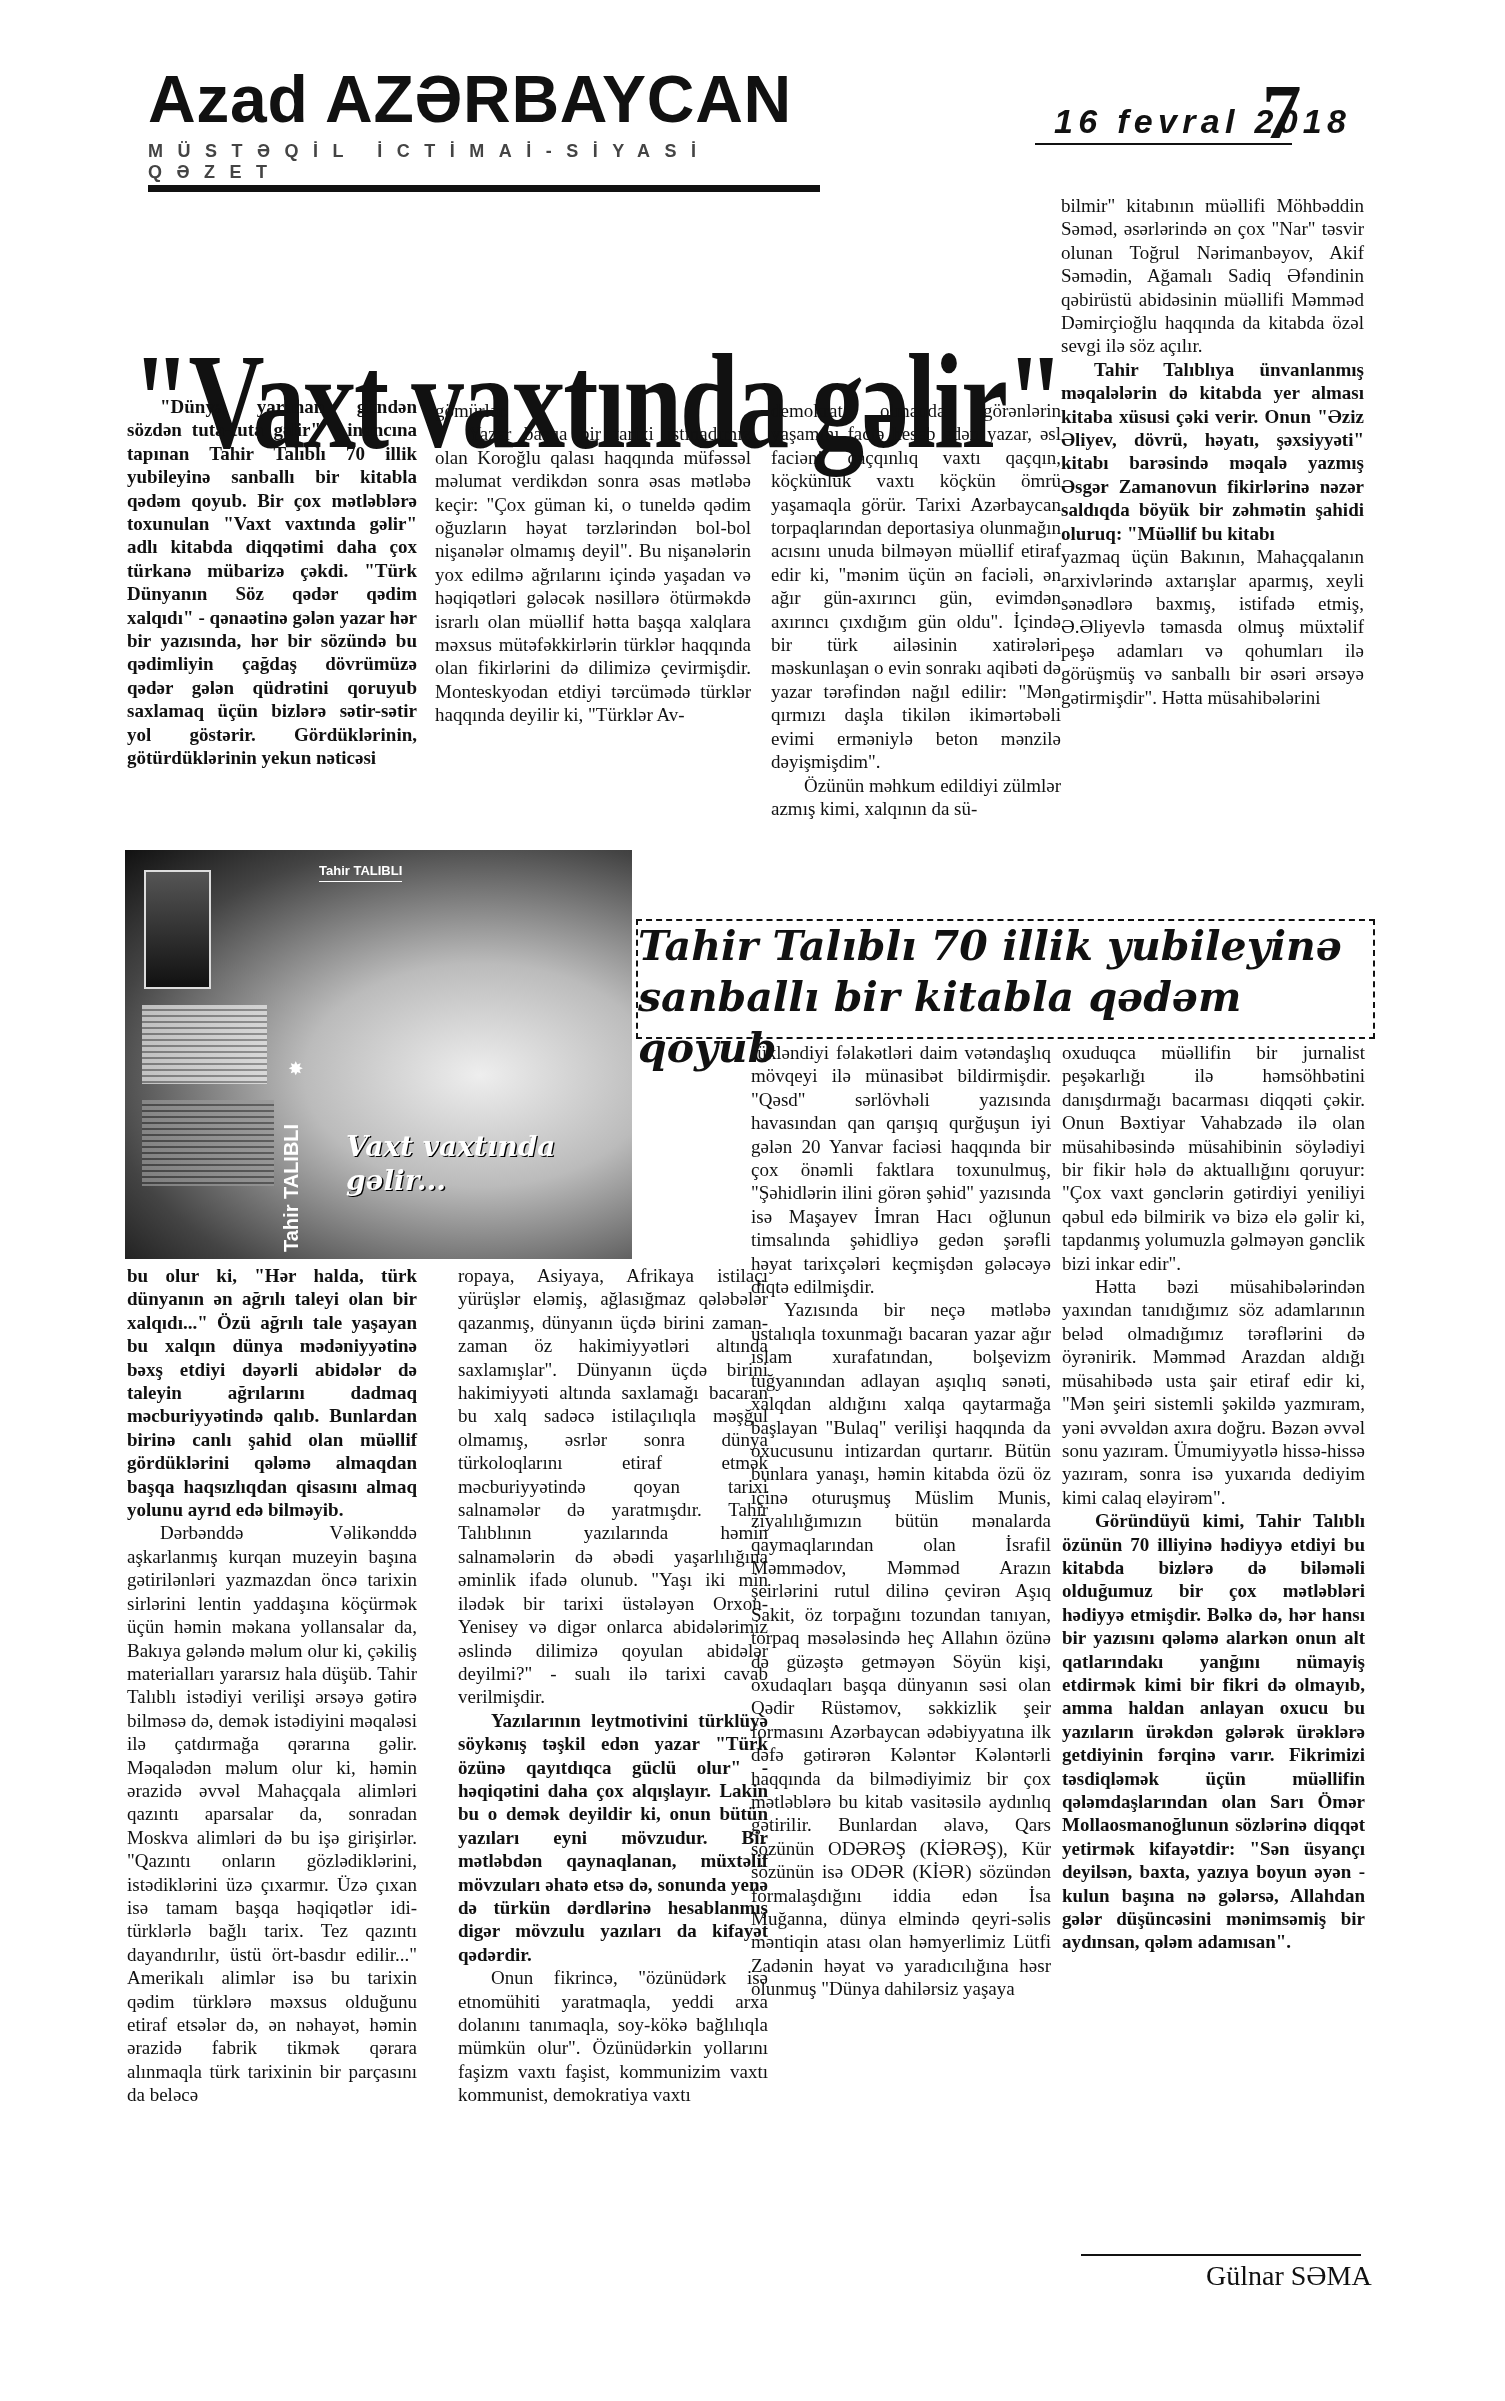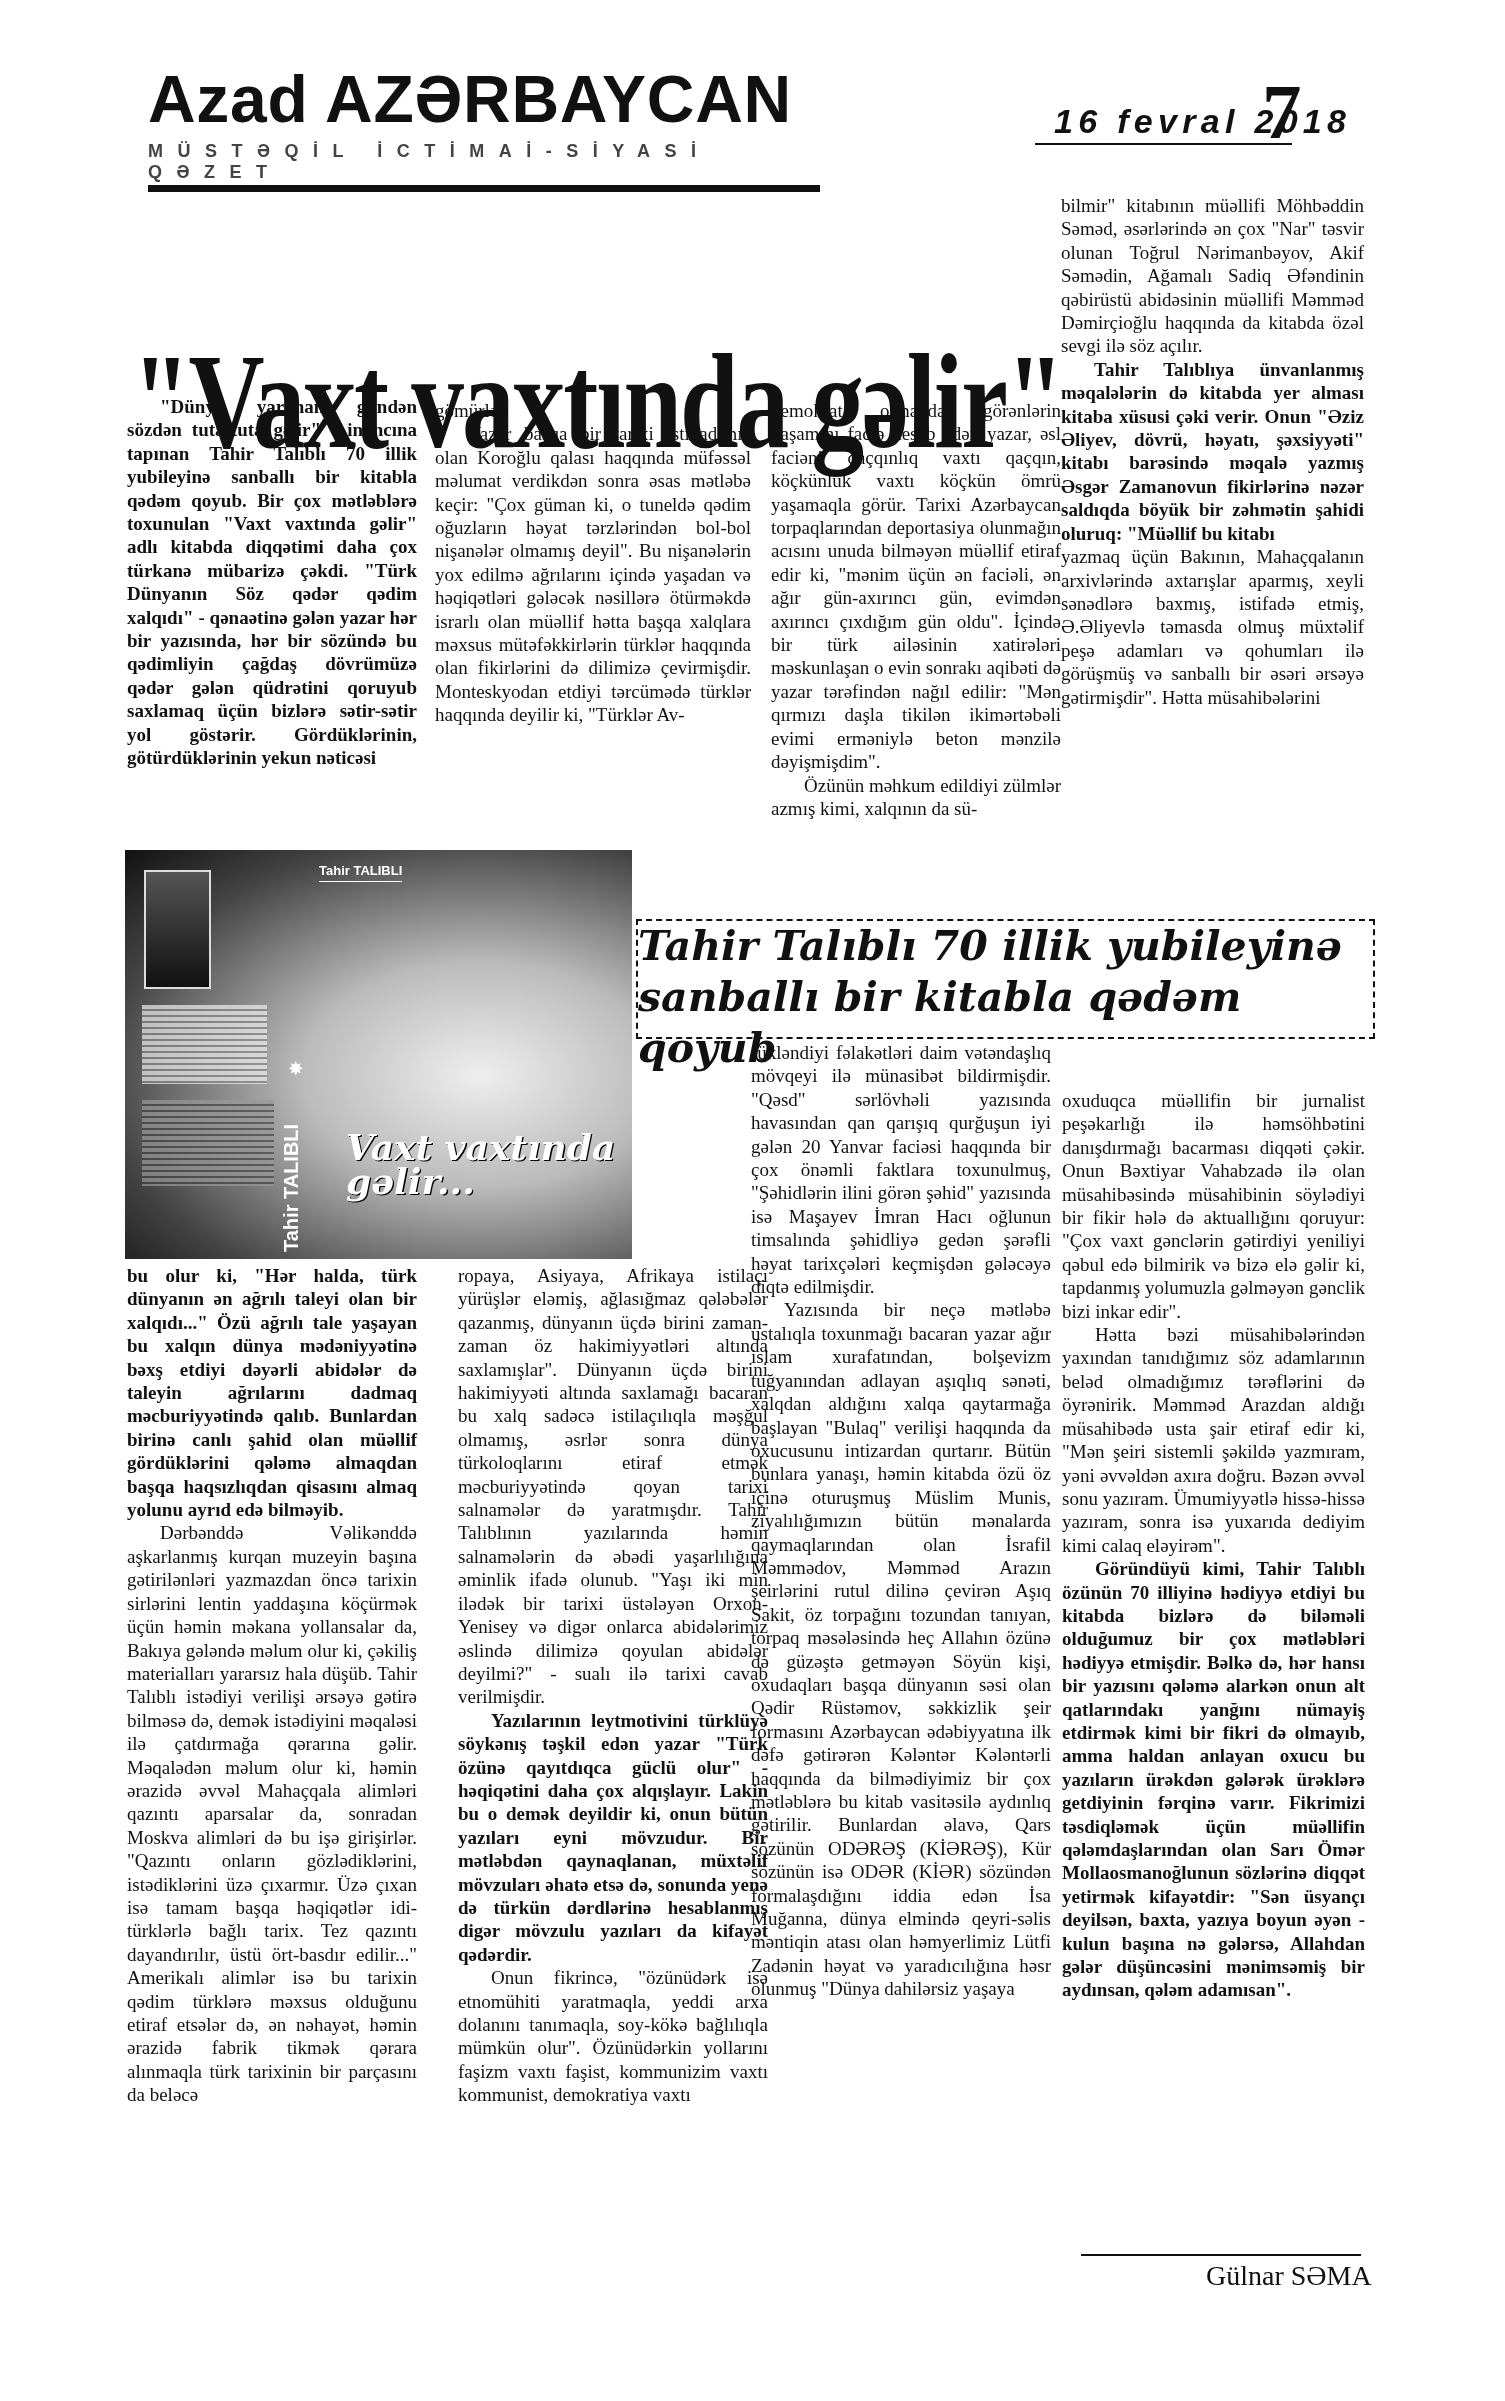--- a/index.html
+++ b/index.html
@@ -16,29 +16,29 @@
   .col p{margin:0;text-indent:33px;}
   .col p.noind{text-indent:0;}
   .b{font-weight:bold;}
   .c1a{left:127px;top:395px;width:290px;}
   .c2a{left:435px;top:399px;width:316px;}
   .c3a{left:771px;top:399px;width:290px;}
   .c4a{left:1061px;top:194px;width:303px;}
   .c1b{left:127px;top:1264px;width:290px;}
   .c2b{left:458px;top:1264px;width:310px;}
   .c3b{left:751px;top:1041px;width:300px;}
-  .c4b{left:1062px;top:1041px;width:303px;margin-top:48px;}
+  .c4b{left:1062px;top:1041px;width:303px;}
   .photo{position:absolute;left:125px;top:850px;width:507px;height:409px;background:radial-gradient(ellipse at 70% 55%,#eee 0%,#bbb 35%,#444 75%,#111 100%);overflow:hidden;}
   .photo-portrait{position:absolute;left:18.5px;top:20px;width:63px;height:115px;background:linear-gradient(#555,#111);border:2px solid #ddd;}
   .photo-blurb{position:absolute;left:16.5px;top:155px;width:125px;height:79px;background:repeating-linear-gradient(#eee 0 4px,#888 4px 6px);opacity:.7;}
   .photo-blurb2{position:absolute;left:16.5px;top:250px;width:132px;height:86px;background:repeating-linear-gradient(#999 0 4px,#444 4px 6px);opacity:.7;}
   .photo-spine{position:absolute;left:155px;top:13px;width:26px;height:389px;color:#fff;font-family:"Liberation Sans",sans-serif;font-weight:bold;font-size:20px;writing-mode:vertical-rl;transform:rotate(180deg);text-align:left;}
   .photo-author{position:absolute;left:194px;top:13px;font-family:"Liberation Sans",sans-serif;font-weight:bold;font-size:13px;color:#fff;border-bottom:1.3px solid #fff;padding-bottom:2.6px;}
   .photo-star{position:absolute;left:163px;top:208px;color:#fff;font-size:18.5px;}
-  .photo-title{position:absolute;left:221px;top:280px;font-family:"DejaVu Serif",serif;font-style:italic;font-weight:bold;font-size:36px;line-height:34px;color:#fff;text-shadow:1.3px 1.3px 0 #000;}
+  .photo-title{position:absolute;left:221px;top:280px;font-family:"DejaVu Serif",serif;font-style:italic;font-weight:bold;font-size:28px;line-height:34px;color:#fff;text-shadow:1.3px 1.3px 0 #000;}
   .pullquote{position:absolute;left:636px;top:919px;width:735px;height:116px;border:2.6px dashed #111;background:#fff;text-align:left;font-family:"DejaVu Serif",serif;font-style:italic;font-weight:bold;font-size:41px;line-height:51px;}
   .sig-rule{position:absolute;left:1081px;top:2254px;width:280px;height:2px;background:#111;}
   .signature{position:absolute;left:1206px;top:2260px;font-family:"Liberation Serif",serif;font-size:28px;}
 </style>
 </head>
 <body>
 
 <div>
   <div class="masthead">
     <div class="mast-title">Azad AZƏRBAYCAN</div>

